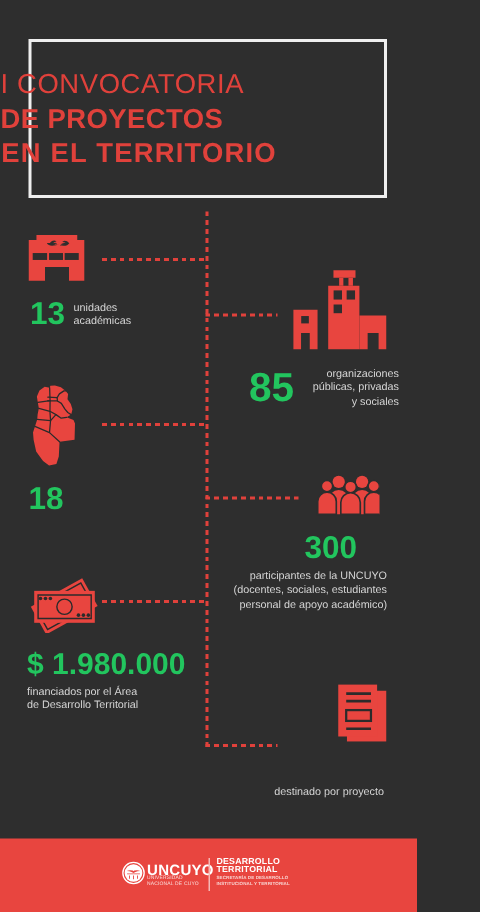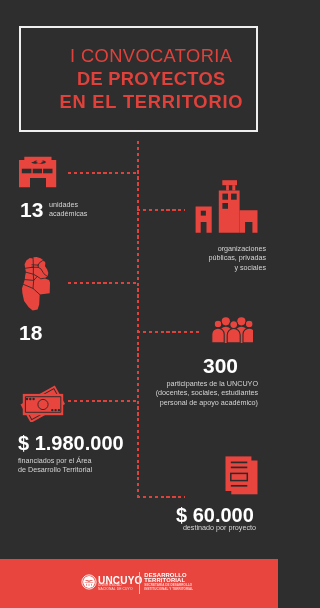--- a/index.html
+++ b/index.html
@@ -1,33 +1,33 @@
 <!DOCTYPE html>
 <html><head>
 <meta charset="utf-8">
 <style>
   html,body{margin:0;padding:0;}
   body{width:278px;height:608px;background:#2e2e2e;font-family:"Liberation Sans",sans-serif;overflow:hidden;position:relative;}
   .poster{position:absolute;left:0;top:0;width:278px;height:608px;background:#2e2e2e;}
 
   
   .header-frame{position:absolute;left:19px;top:26px;width:239px;height:106px;border:2px solid #efefef;box-sizing:border-box;}
-  .htext{position:absolute;left:0;width:278px;text-align:center;color:#e0413b;white-space:nowrap;font-size:18.3px;line-height:13px;padding-left:12px;}
+  .htext{position:absolute;left:0;width:278px;color:#e0413b;white-space:nowrap;font-size:18.3px;line-height:13px;}
   .h1{top:49px;font-weight:400;letter-spacing:0.4px;text-indent:0.4px;}
   .h2{top:72px;font-weight:700;letter-spacing:0.3px;text-indent:0.3px;}
   .h3{top:95px;font-weight:700;letter-spacing:0.8px;text-indent:0.8px;}
 
   
   .dash-v{position:absolute;width:2.1px;
      background:repeating-linear-gradient(to bottom,#e0413b 0 3.2px,transparent 3.2px 5.9px);}
   .dash-h{position:absolute;height:2.1px;
      background:repeating-linear-gradient(to right,#e0413b 0 3.2px,transparent 3.2px 5.9px);}
 
   
-  .num{position:absolute;color:#ffffff;font-weight:700;white-space:nowrap;line-height:1;}
+  .num{position:absolute;color:#22c55e;font-weight:700;white-space:nowrap;line-height:1;}
   .lbl{position:absolute;color:#d5d5d5;font-weight:400;font-size:7.2px;line-height:9.3px;white-space:nowrap;}
   .lbl.r{text-align:right;}
 
   
   .footer{position:absolute;left:0;top:559px;width:278px;height:49px;background:#e8453f;}
   .fdiv{position:absolute;left:139px;top:571.8px;width:1.2px;height:22px;background:#f5b8b5;}
   .fbrand{position:absolute;color:#ffffff;font-weight:700;font-size:10px;letter-spacing:.2px;line-height:1;white-space:nowrap;}
   .fbsub{position:absolute;color:#f9dcda;font-weight:400;font-size:3.3px;letter-spacing:.12px;line-height:1;white-space:nowrap;}
   .ftitle{position:absolute;left:144.3px;color:#ffffff;font-weight:700;font-size:5.85px;letter-spacing:.15px;line-height:1;white-space:nowrap;}
   .fsub{position:absolute;left:144.3px;color:#f8d3d1;font-weight:700;font-size:3px;letter-spacing:.08px;line-height:1;white-space:nowrap;}
@@ -78,20 +78,21 @@
         <path d="M44.6 30.3 H62.5 V52.8 H57.4 V42 H50.1 V52.8 H44.6 Z"></path>
       </g>
       <g fill="#2e2e2e">
         <rect x="5.8" y="30.7" width="5.1" height="4.9"></rect>
         <rect x="27.4" y="13.6" width="5.6" height="6.1"></rect>
         <rect x="36.1" y="13.6" width="5.6" height="6.1"></rect>
         <rect x="27.4" y="23" width="5.6" height="5.8"></rect>
       </g>
     </svg>
   </div>
+  <div class="num" style="left:166px;top:245px;font-size:27px;">85</div>
   <div class="lbl r" style="left:158px;width:108px;top:244px;"><span>organizaciones</span><br><span>públicas, privadas</span><br><span>y sociales</span></div>
 
   <div style="position:absolute;left:21px;top:256px;">
     <svg width="31" height="56" viewBox="0 0 31 56">
 
       <path fill="#e8453f" d="M5.3 4.4 L8.8 1.9 L12.1 2.5 L12.6 1.2 L15.6 1.0 L19.6 2.2 L22.8 4.6
         L24.4 6.7 L24.0 10.2 L26.2 13.4 L27.3 16.9 L26.5 20.4 L23.4 22.2 L28.0 24.0 L29.0 26.4
         L28.7 37.2 L18.7 38.5 L18.2 48.4 L16.6 53.4 L11.7 54.4 L7.7 51.3 L3.1 45.0 L1.4 37.2
         L1.0 32.4 L2.3 28.3 L3.8 23.6 L4.1 20.1 L4.9 16.2 L4.2 12.3 L3.6 8.3 Z"></path>
 
@@ -171,21 +172,20 @@
         <rect x="0.5" y="0.4" width="25.9" height="34.6"></rect>
       </g>
       <g fill="none" stroke="#2b2b2b" stroke-width="1.7">
         <path d="M5.8 6.4 H22.3"></path>
         <path d="M5.8 11.4 H22.3"></path>
         <path d="M5.8 29.8 H22.3"></path>
       </g>
       <rect x="5.8" y="17.4" width="16.5" height="7.2" fill="none" stroke="#2b2b2b" stroke-width="1.5"></rect>
     </svg>
   </div>
-  <div class="num" style="left:176px;top:505px;font-size:20px;">$ 60.000</div>
   <div class="lbl r" style="left:148px;width:108px;top:523px;"><span>destinado por proyecto</span></div>
 
   <div class="footer"></div>
 
   <div style="position:absolute;left:81px;top:574px;">
     <svg width="16" height="16" viewBox="0 0 16 16">
       <circle cx="8" cy="8" r="7.1" fill="none" stroke="#ffffff" stroke-width="0.9"></circle>
       <circle cx="8" cy="8" r="5.9" fill="#ffffff"></circle>
       <g fill="#e8453f">
         <path d="M3.5 6.6 q2.0 -0.9 4.0 -0.2 l0.5 0.4 l0.5 -0.4 q2.0 -0.7 4.0 0.2 q-1.9 0.1 -3.2 0.7 l-1.3 0.7 l-1.3 -0.7 q-1.3 -0.6 -3.2 -0.7 z"></path>

